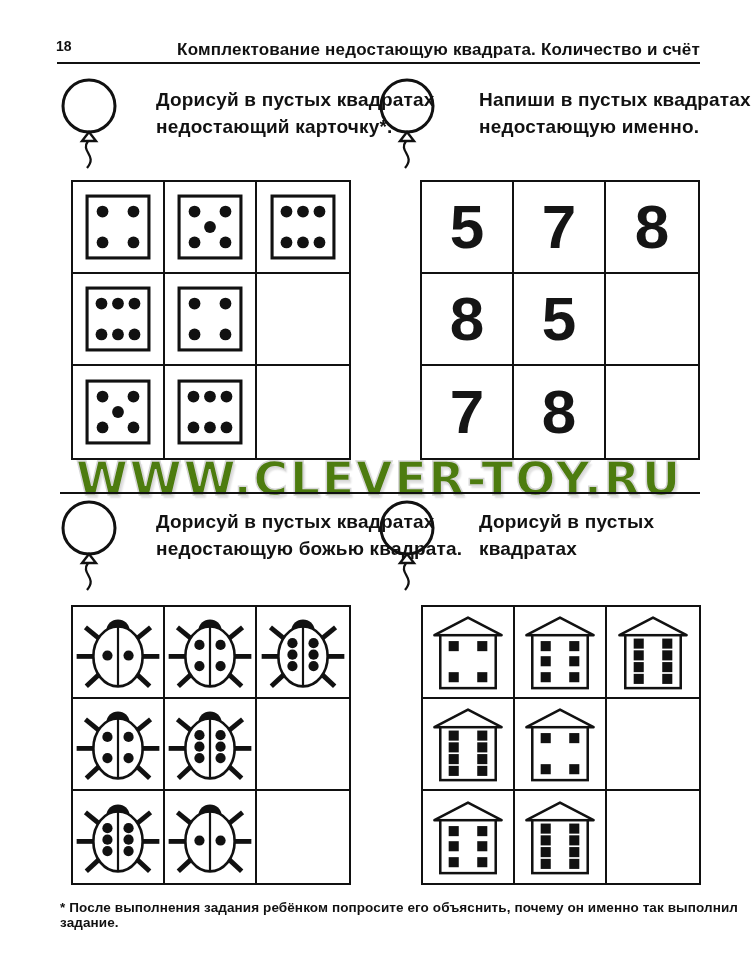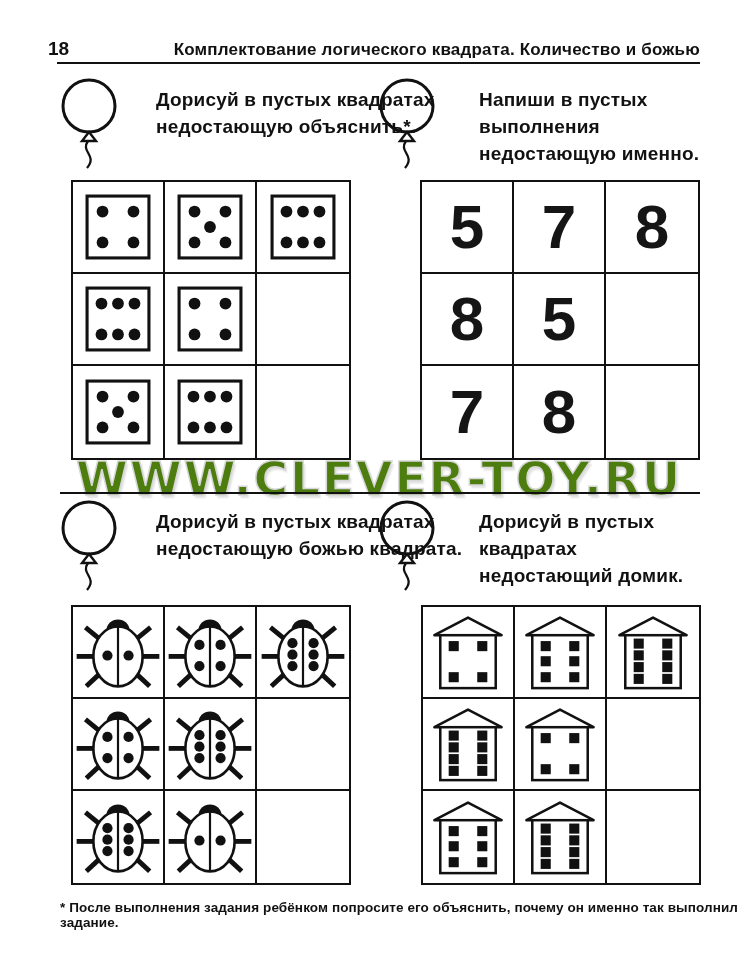--- a/index.html
+++ b/index.html
@@ -1,19 +1,19 @@
 <!DOCTYPE html>
 <html><head>
 <meta charset="utf-8">
 <style>
   html,body{margin:0;padding:0;background:#fff;}
   .page{position:relative;width:754px;height:960px;background:#ffffff;overflow:hidden;
         font-family:"Liberation Sans",sans-serif;color:#111;}
 
-  .page-number{position:absolute;left:48px;top:38px;font-size:19px;font-weight:bold;}
+  .page-number{position:absolute;left:56px;top:38px;font-size:14px;font-weight:bold;}
   .page-title{position:absolute;right:54px;top:40px;font-size:17px;font-weight:bold;letter-spacing:.2px;}
   .header-rule{position:absolute;left:57px;top:62px;width:643px;height:2px;background:#111;}
   .mid-rule{position:absolute;left:60px;top:492px;width:640px;height:2px;background:#111;z-index:2;}
 
   .watermark{position:absolute;left:76px;top:451px;z-index:1;white-space:nowrap;
              font-family:"DejaVu Sans",sans-serif;font-size:47px;font-weight:bold;letter-spacing:2px;
              color:#4d7c0f;-webkit-text-stroke:1.5px #d7d7d7;text-shadow:2px 3px 2px #e2e2e2;}
 
   .balloon{position:absolute;width:60px;height:92px;z-index:2;}
   .b1{left:60px;top:78px;} .b2{left:378px;top:78px;}
@@ -41,21 +41,21 @@
   .house{width:84px;height:84px;display:block;}
 
   .footnote{position:absolute;left:60px;top:900px;font-size:13.5px;font-weight:bold;letter-spacing:.1px;z-index:2;}
 </style>
 </head>
 <body>
 
 <div class="page">
 
   <div class="page-number">18</div>
-  <div class="page-title">Комплектование логического квадрата. Количество и божью</div>
+  <div class="page-title">Комплектование недостающую квадрата. Количество и счёт</div>
   <div class="header-rule"></div>
 
   <div class="watermark">WWW.CLEVER-TOY.RU</div>
   <div class="mid-rule"></div>
 
   <svg class="balloon b1" viewBox="0 0 60 92">
     <circle cx="29" cy="28" r="26" fill="#fff" stroke="#111" stroke-width="3"></circle>
     <path d="M29 54 L22 63 L36 63 Z" fill="#fff" stroke="#111" stroke-width="2.4"></path>
     <path d="M28 63 C20 74 38 77 27 90" fill="none" stroke="#111" stroke-width="2.3"></path>
   </svg>
@@ -70,33 +70,32 @@
     <path d="M28 63 C20 74 38 77 27 90" fill="none" stroke="#111" stroke-width="2.3"></path>
   </svg>
   <svg class="balloon b4" viewBox="0 0 60 92">
     <circle cx="29" cy="28" r="26" fill="#fff" stroke="#111" stroke-width="3"></circle>
     <path d="M29 54 L22 63 L36 63 Z" fill="#fff" stroke="#111" stroke-width="2.4"></path>
     <path d="M28 63 C20 74 38 77 27 90" fill="none" stroke="#111" stroke-width="2.3"></path>
   </svg>
 
   <div class="instr i1">
     <span>Дорисуй в пустых квадратах</span>
-    <span>недостающую объяснить*.</span>
+    <span>недостающий карточку*.</span>
   </div>
   <div class="instr i2">
-    <span>Напиши в пустых выполнения</span>
+    <span>Напиши в пустых квадратах</span>
     <span>недостающую именно.</span>
   </div>
   <div class="instr i3">
     <span>Дорисуй в пустых квадратах</span>
     <span>недостающую божью квадрата.</span>
   </div>
   <div class="instr i4">
     <span>Дорисуй в пустых квадратах</span>
-    <span>недостающий домик.</span>
   </div>
 
   <div class="puzzle-grid g1">
       <div class="cell">
         <svg class="card" viewBox="0 0 64 64">
       <rect x="2" y="2" width="60" height="60" fill="#fff" stroke="#111" stroke-width="3"></rect>
       <circle cx="17" cy="17" r="5.7" fill="#111"></circle>
           <circle cx="47" cy="17" r="5.7" fill="#111"></circle>
           <circle cx="17" cy="47" r="5.7" fill="#111"></circle>
           <circle cx="47" cy="47" r="5.7" fill="#111"></circle>

